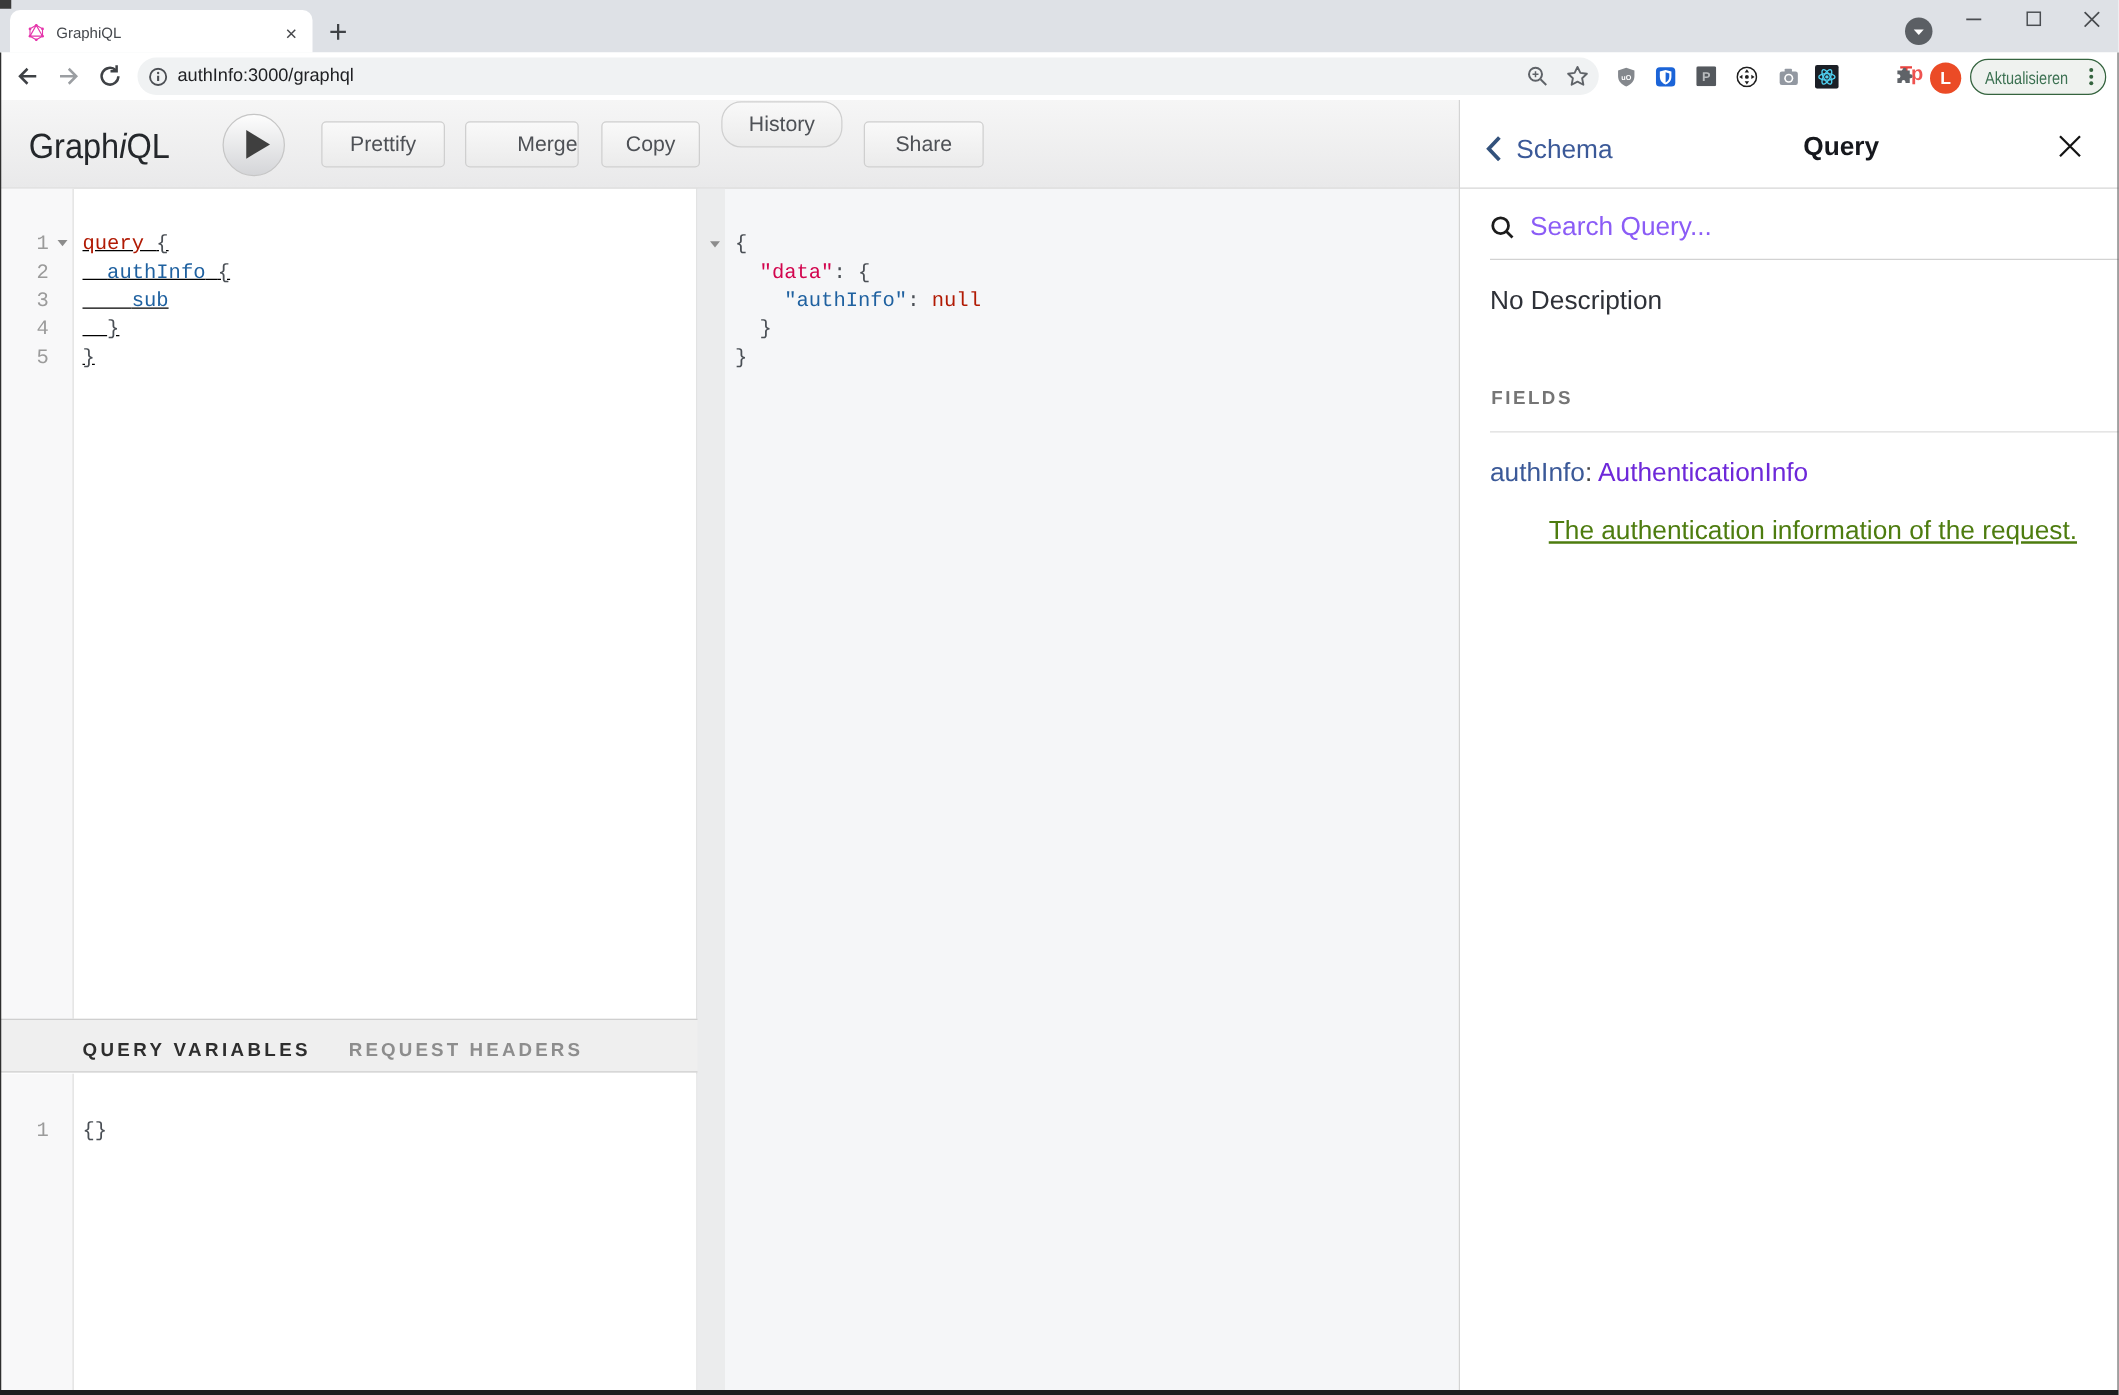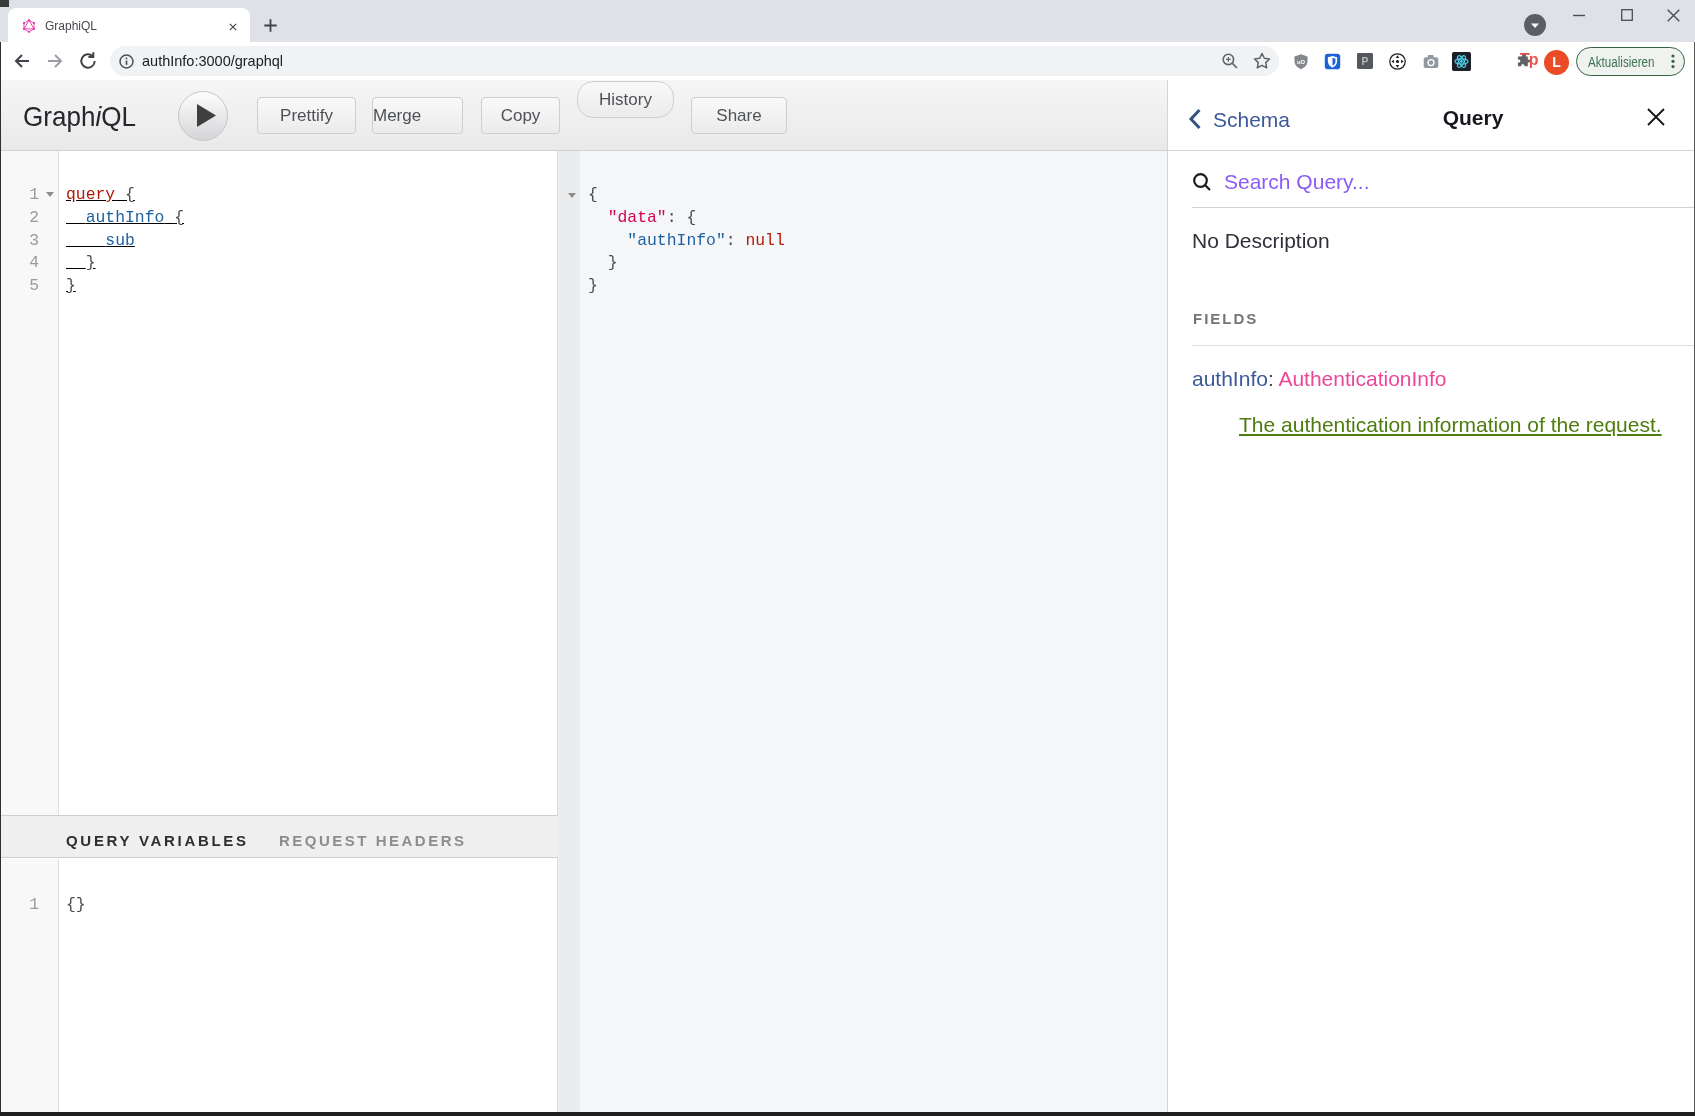--- a/index.html
+++ b/index.html
@@ -145,21 +145,21 @@
 
 <div class="abs" style="left:0;top:80px;width:1168px;height:71px;background:linear-gradient(#f6f6f6,#e9e9ea);border-bottom:1px solid #d0d0d0;"></div>
 <div class="abs" style="left:23px;top:101px;font-size:28px;color:#24272b;transform:scaleX(.93);transform-origin:left;">Graph<i>i</i>QL</div>
 
 <div class="abs" style="left:178px;top:91px;width:50px;height:50px;border-radius:50%;background:linear-gradient(#fdfdfd,#d4d5d8);border:1px solid #c6c6c6;"></div>
 <svg class="abs" style="left:178px;top:91px;" width="50" height="50" viewBox="0 0 50 50">
   <path d="M19 13 L19 36 L38 24.5 Z" fill="#3f3f3f"></path>
 </svg>
 
 <div class="abs" style="left:257px;top:97px;width:99px;height:37px;border:1px solid #cfcfcf;border-radius:4px;background:linear-gradient(#f9f9f9,#ebebeb);color:#4e5156;font-size:17px;text-align:center;line-height:35px;">Prettify</div>
-<div class="abs" style="left:372px;top:97px;width:91px;height:37px;border:1px solid #cfcfcf;border-radius:4px;background:linear-gradient(#f9f9f9,#ebebeb);color:#4e5156;font-size:17px;text-align:left;line-height:35px;">Merge</div>
+<div class="abs" style="left:372px;top:97px;width:91px;height:37px;border:1px solid #cfcfcf;border-radius:4px;background:linear-gradient(#f9f9f9,#ebebeb);color:#4e5156;font-size:17px;text-align:right;line-height:35px;">Merge</div>
 <div class="abs" style="left:481px;top:97px;width:79px;height:37px;border:1px solid #cfcfcf;border-radius:4px;background:linear-gradient(#f9f9f9,#ebebeb);color:#4e5156;font-size:17px;text-align:center;line-height:35px;">Copy</div>
 <div class="abs" style="left:577px;top:81px;width:97px;height:37px;border:1px solid #cfcfcf;border-radius:16px;background:linear-gradient(#f9f9f9,#ebebeb);color:#4e5156;font-size:17px;text-align:center;line-height:35px;">History</div>
 <div class="abs" style="left:691px;top:97px;width:96px;height:37px;border:1px solid #cfcfcf;border-radius:4px;background:linear-gradient(#f9f9f9,#ebebeb);color:#4e5156;font-size:17px;text-align:center;line-height:35px;">Share</div>
 
 <div class="abs" style="left:0;top:151px;width:557px;height:664px;background:#fff;"></div>
 <div class="abs" style="left:0;top:151px;width:59px;height:664px;background:#f8f8f9;border-right:1px solid #e0e0e0;"></div>
 <div class="abs mono" style="left:0;top:184px;width:39px;text-align:right;color:#9b9b9b;">1
 2
 3
 4
@@ -205,18 +205,18 @@
 
 <svg class="abs" style="left:1192px;top:172px;" width="20" height="20" viewBox="0 0 20 20">
   <circle cx="8.5" cy="8.5" r="6.3" fill="none" stroke="#1c1c1c" stroke-width="2.2"></circle>
   <path d="M13 13 L18 18" stroke="#1c1c1c" stroke-width="2.2"></path>
 </svg>
 <div class="abs" style="left:1224px;top:170px;font-size:21px;color:#8b5cf6;">Search Query...</div>
 <div class="abs" style="left:1192px;top:207px;width:503px;height:0;border-top:1px solid #d2d2d2;"></div>
 <div class="abs" style="left:1192px;top:229px;font-size:21px;color:#2e3138;">No Description</div>
 <div class="abs" style="left:1193px;top:310px;font-size:15px;font-weight:bold;letter-spacing:2px;color:#757575;">FIELDS</div>
 <div class="abs" style="left:1192px;top:345px;width:503px;height:0;border-top:1px solid #ddd;"></div>
-<div class="abs" style="left:1192px;top:367px;font-size:21px;"><span style="color:#3b5998">authInfo</span><span style="color:#444">: </span><span style="color:#ec4899">AuthenticationInfo</span></div>
+<div class="abs" style="left:1192px;top:367px;font-size:21px;"><span style="color:#3b5998">authInfo</span><span style="color:#444">: </span><span style="color:#6d28d9">AuthenticationInfo</span></div>
 <div class="abs" style="left:1239px;top:413px;font-size:21px;color:#4d7c0f;text-decoration:underline;">The authentication information of the request.</div>
 
 <div class="abs" style="left:0;top:42px;width:1px;height:1070px;background:#2f2f2f;"></div>
 <div class="abs" style="left:1694px;top:42px;width:1px;height:1070px;background:#555;"></div>
 <div class="abs" style="left:0;top:1112px;width:1695px;height:4px;background:#1e1e1e;"></div>
 
 </body></html>

